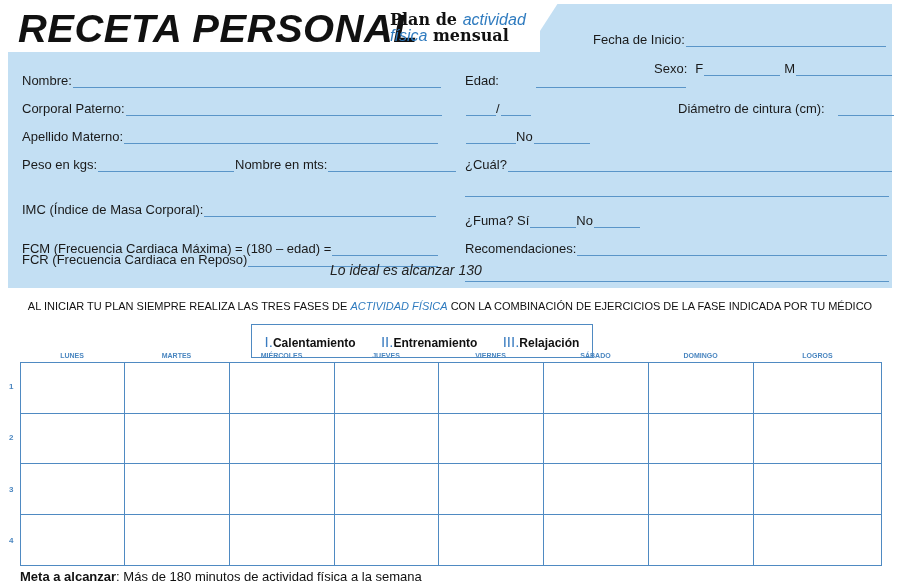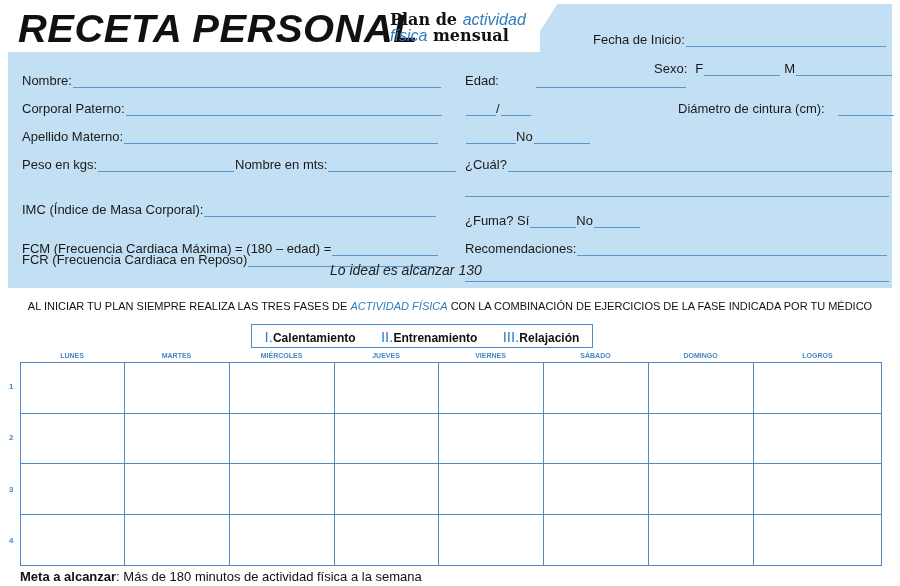--- a/index.html
+++ b/index.html
@@ -32,21 +32,21 @@
   }
   .subtitle .accent { color: #2f7bbf; font-family: "Liberation Sans", sans-serif; font-style: italic; font-weight: normal; }
   .field { position: absolute; display: flex; align-items: flex-end; font-size: 13px; white-space: nowrap; }
   .line { border-bottom: 1.5px solid #5a95c8; height: 12px; margin-left: 1px; }
   .note { position: absolute; left: 330px; top: 262px; font-size: 14px; font-style: italic; color: #222; }
   .instructions {
     position: absolute; left: 0; width: 900px; top: 300px; text-align: center; font-size: 11px; color: #111;
   }
   .instructions .accent { color: #2f7bbf; font-style: italic; }
   .phases {
-    position: absolute; left: 251px; top: 324px; width: 342px; height: 24px;
+    position: absolute; left: 251px; top: 324px; width: 342px; height: 34px;
     border: 1.5px solid #4f8ac2; display: flex; align-items: center; justify-content: space-around;
     font-size: 12px; font-weight: bold; color: #111;
   }
   .phases .num { color: #3a7cc0; font-size: 15px; font-weight: normal; }
   .day-header {
     position: absolute; top: 352px; font-size: 7px; font-weight: bold; color: #4a86c0;
     text-align: center;
   }
   .grid {
     position: absolute; left: 20px; top: 362px; width: 862px; height: 204px;

